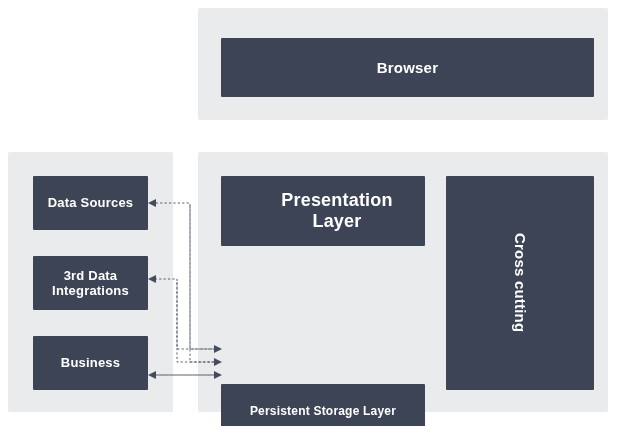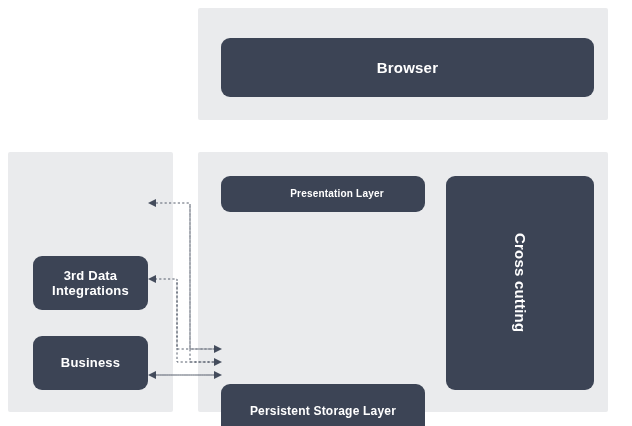--- a/index.html
+++ b/index.html
@@ -27,21 +27,21 @@
     position: absolute;
     background: #3c4455;
     color: #ffffff;
     display: flex;
     align-items: center;
     justify-content: center;
     text-align: center;
     font-weight: bold;
     letter-spacing: 0.2px;
     line-height: 1.18;
-    border-radius: 9px;
+    border-radius: 1px;
     box-sizing: border-box;
     padding: 4px 8px;
   }
   .node.vertical {
     writing-mode: vertical-rl;
     text-orientation: mixed;
   }
   #connectors {
     position: absolute;
     left: 0;
@@ -66,29 +66,30 @@
 </head>
 <body>
 
 <div id="stage">
 
   <div class="panel" style="left:198px; top:8px; width:410px; height:112px;"></div>
   <div class="node" style="left:221px; top:38px; width:373px; height:59px; font-size:15px;">Browser</div>
 
   <div class="panel" style="left:8px; top:152px; width:165px; height:260px;"></div>
 
+  <div class="node" style="left:33px; top:176px; width:115px; height:54px; font-size:13px;">Data Sources</div>
 
   <div class="node" style="left:33px; top:256px; width:115px; height:54px; font-size:13px; white-space:pre-line;">3rd Data
 Integrations</div>
 
   <div class="node" style="left:33px; top:336px; width:115px; height:54px; font-size:13px;">Business</div>
 
   <div class="panel" style="left:198px; top:152px; width:410px; height:260px;"></div>
 
-  <div class="node" style="left:221px; top:176px; width:204px; height:36px; font-size:10px;padding-left:36px;">Presentation Layer</div>
+  <div class="node" style="left:221px; top:176px; width:204px; height:70px; font-size:18px;padding-left:36px;">Presentation Layer</div>
 
 
   <div class="node" style="left:221px; top:336px; width:204px; height:54px; font-size:12px;margin-top:48px;">Persistent Storage Layer</div>
 
   <div class="node vertical" style="left:446px; top:176px; width:148px; height:214px; font-size:15px;">Cross cutting</div>
 
   <svg id="connectors" viewBox="0 0 632 426">
 
     <path class="conn-line" d="M 219 362 L 190 362 L 190 203 L 153 203"></path>
     <polygon class="arrow-head" points="148,203 156,199 156,207"></polygon>

